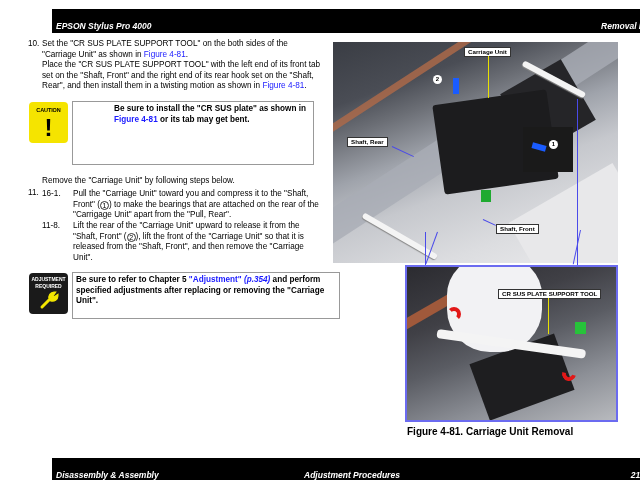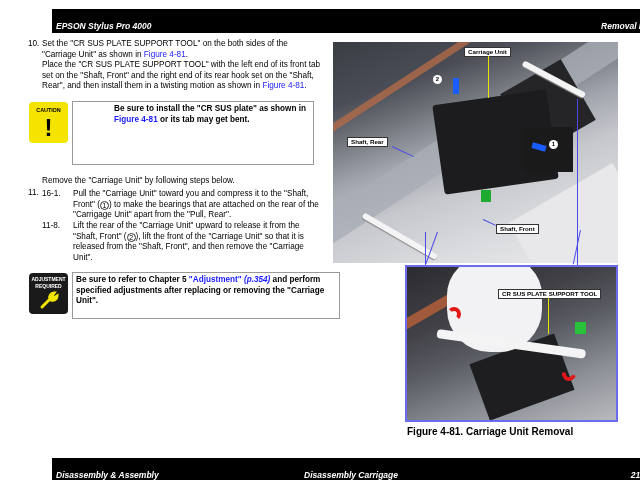--- a/index.html
+++ b/index.html
@@ -181,15 +181,15 @@
   <div class="arrow" style="left:40px;top:40px;"></div>
   <div class="arrow" style="left:155px;top:100px;transform:rotate(150deg);"></div>
 </div>
 <div class="label" style="left:498px;top:289px;">CR SUS PLATE SUPPORT TOOL</div>
 <div class="connector" style="left:548px;top:298px;width:1px;height:36px;background:#e8e000;"></div>
 
 <div class="caption">Figure 4-81. Carriage Unit Removal</div>
 
 <div class="bar bottom">
   <span class="l">Disassembly &amp; Assembly</span>
-  <span class="c">Disassembly Carrigage</span>
+  <span class="c">Adjustment Procedures</span>
   <span class="r">210</span>
 </div>
 
 </body></html>

